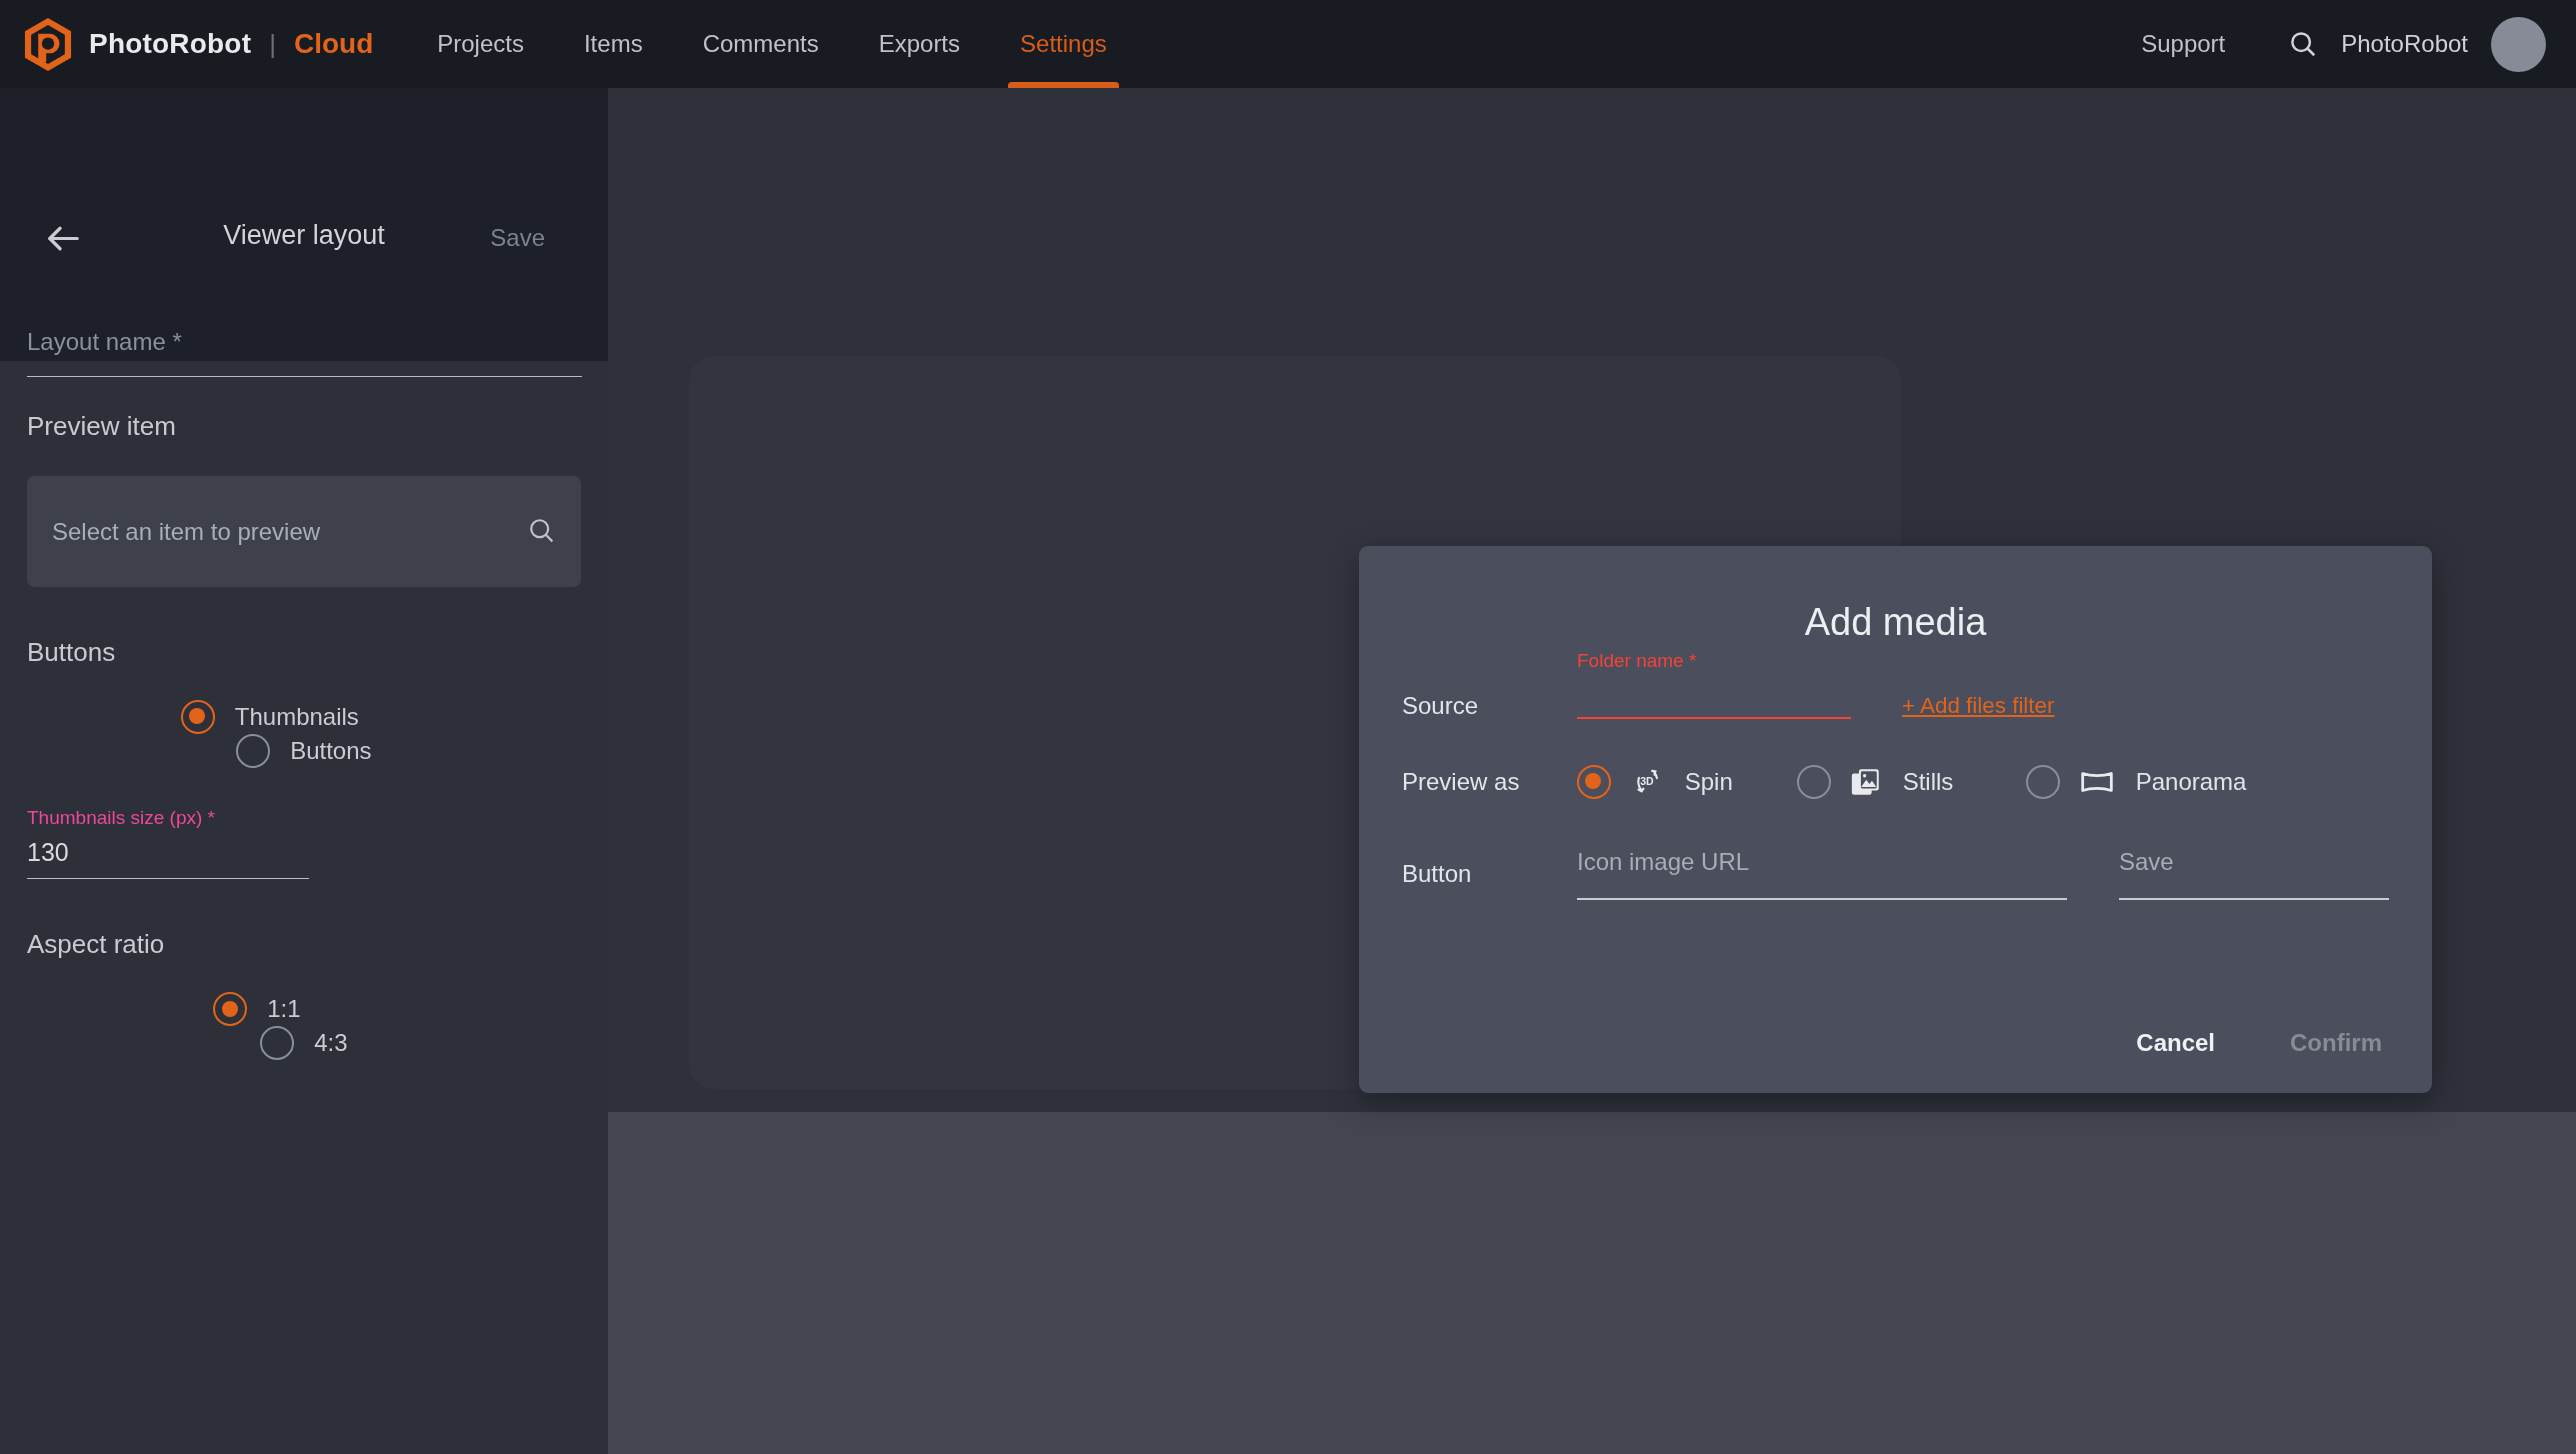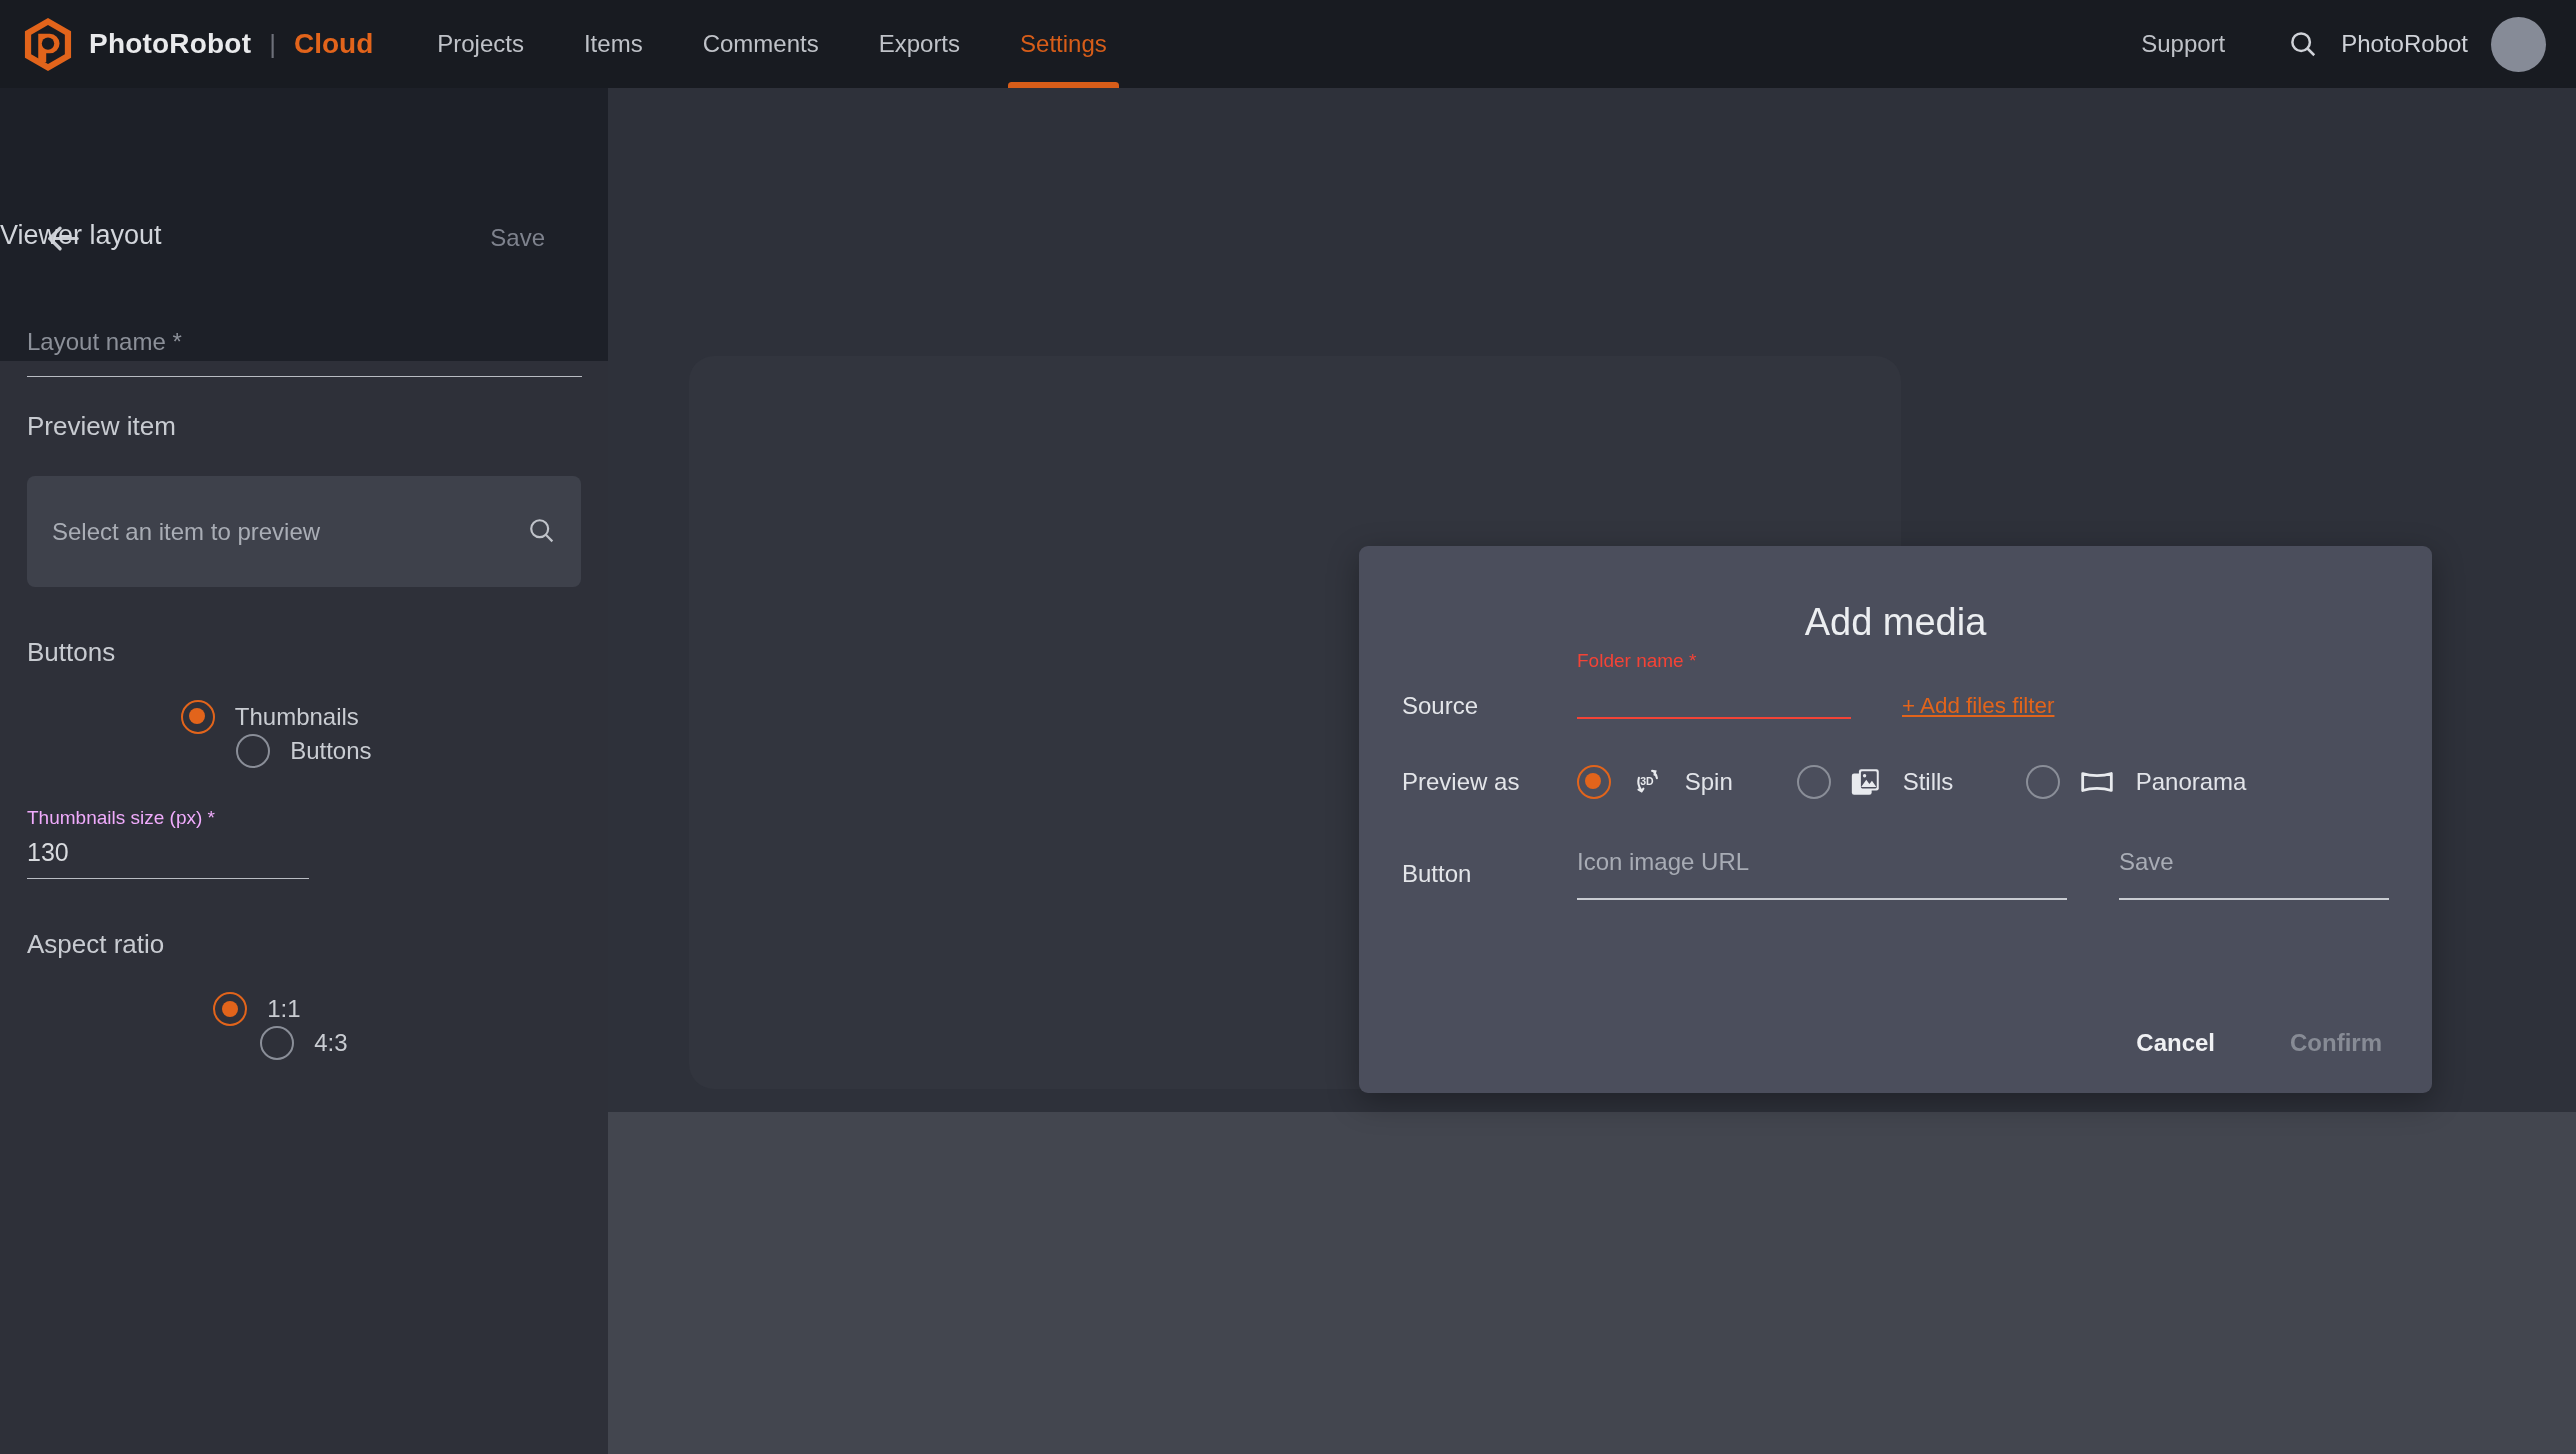--- a/index.html
+++ b/index.html
@@ -59,21 +59,21 @@
   .sb-head {
     height: 273px; background: #1d2028;
     position: relative;
   }
   .sb-back {
     position: absolute; left: 43px; top: 130px;
     width: 41px; height: 41px; cursor: pointer;
   }
   .sb-title {
     position: absolute; left: 0; right: 0; top: 132px;
-    text-align: left; color: #d2d5db; font-size: 27px;
+    text-align: center; color: #d2d5db; font-size: 27px;
   }
   .sb-save {
     position: absolute; right: 63px; top: 136px;
     color: #7e828d; font-size: 24px; cursor: pointer;
   }
   .sb-field {
     position: absolute; left: 27px; top: 240px; width: 555px;
   }
   .sb-field .ph { color: #8c9099; font-size: 24px; }
   .sb-field .rule {
@@ -98,21 +98,21 @@
     width: 34px; height: 34px; border-radius: 50%;
     border: 2.7px solid #8a8e98; position: relative; flex: 0 0 auto;
   }
   .radio.on { border-color: #e2641b; }
   .radio.on::after {
     content: ""; position: absolute; left: 6.3px; top: 6.3px;
     width: 16px; height: 16px; border-radius: 50%; background: #e2641b;
   }
   .radio-label { color: #c9ccd2; font-size: 24px; margin-left: 19.7px; white-space: nowrap; }
 
-  .tiny-label { color: #f0abfc; font-size: 19px; margin-top: 39px; }
+  .tiny-label { color: #ec4899; font-size: 19px; margin-top: 39px; }
   .num-field { margin-top: 9px; width: 282px; }
   .num-field .val { color: #d8dade; font-size: 25px; }
   .num-field .rule { margin-top: 10.7px; height: 1.8px; background: #b9bcc3; }
 
   
   #main {
     position: absolute; top: 88px; left: 608px;
     width: 1968px; height: 1367px; background: #2e313a;
   }
   #main-lower {

